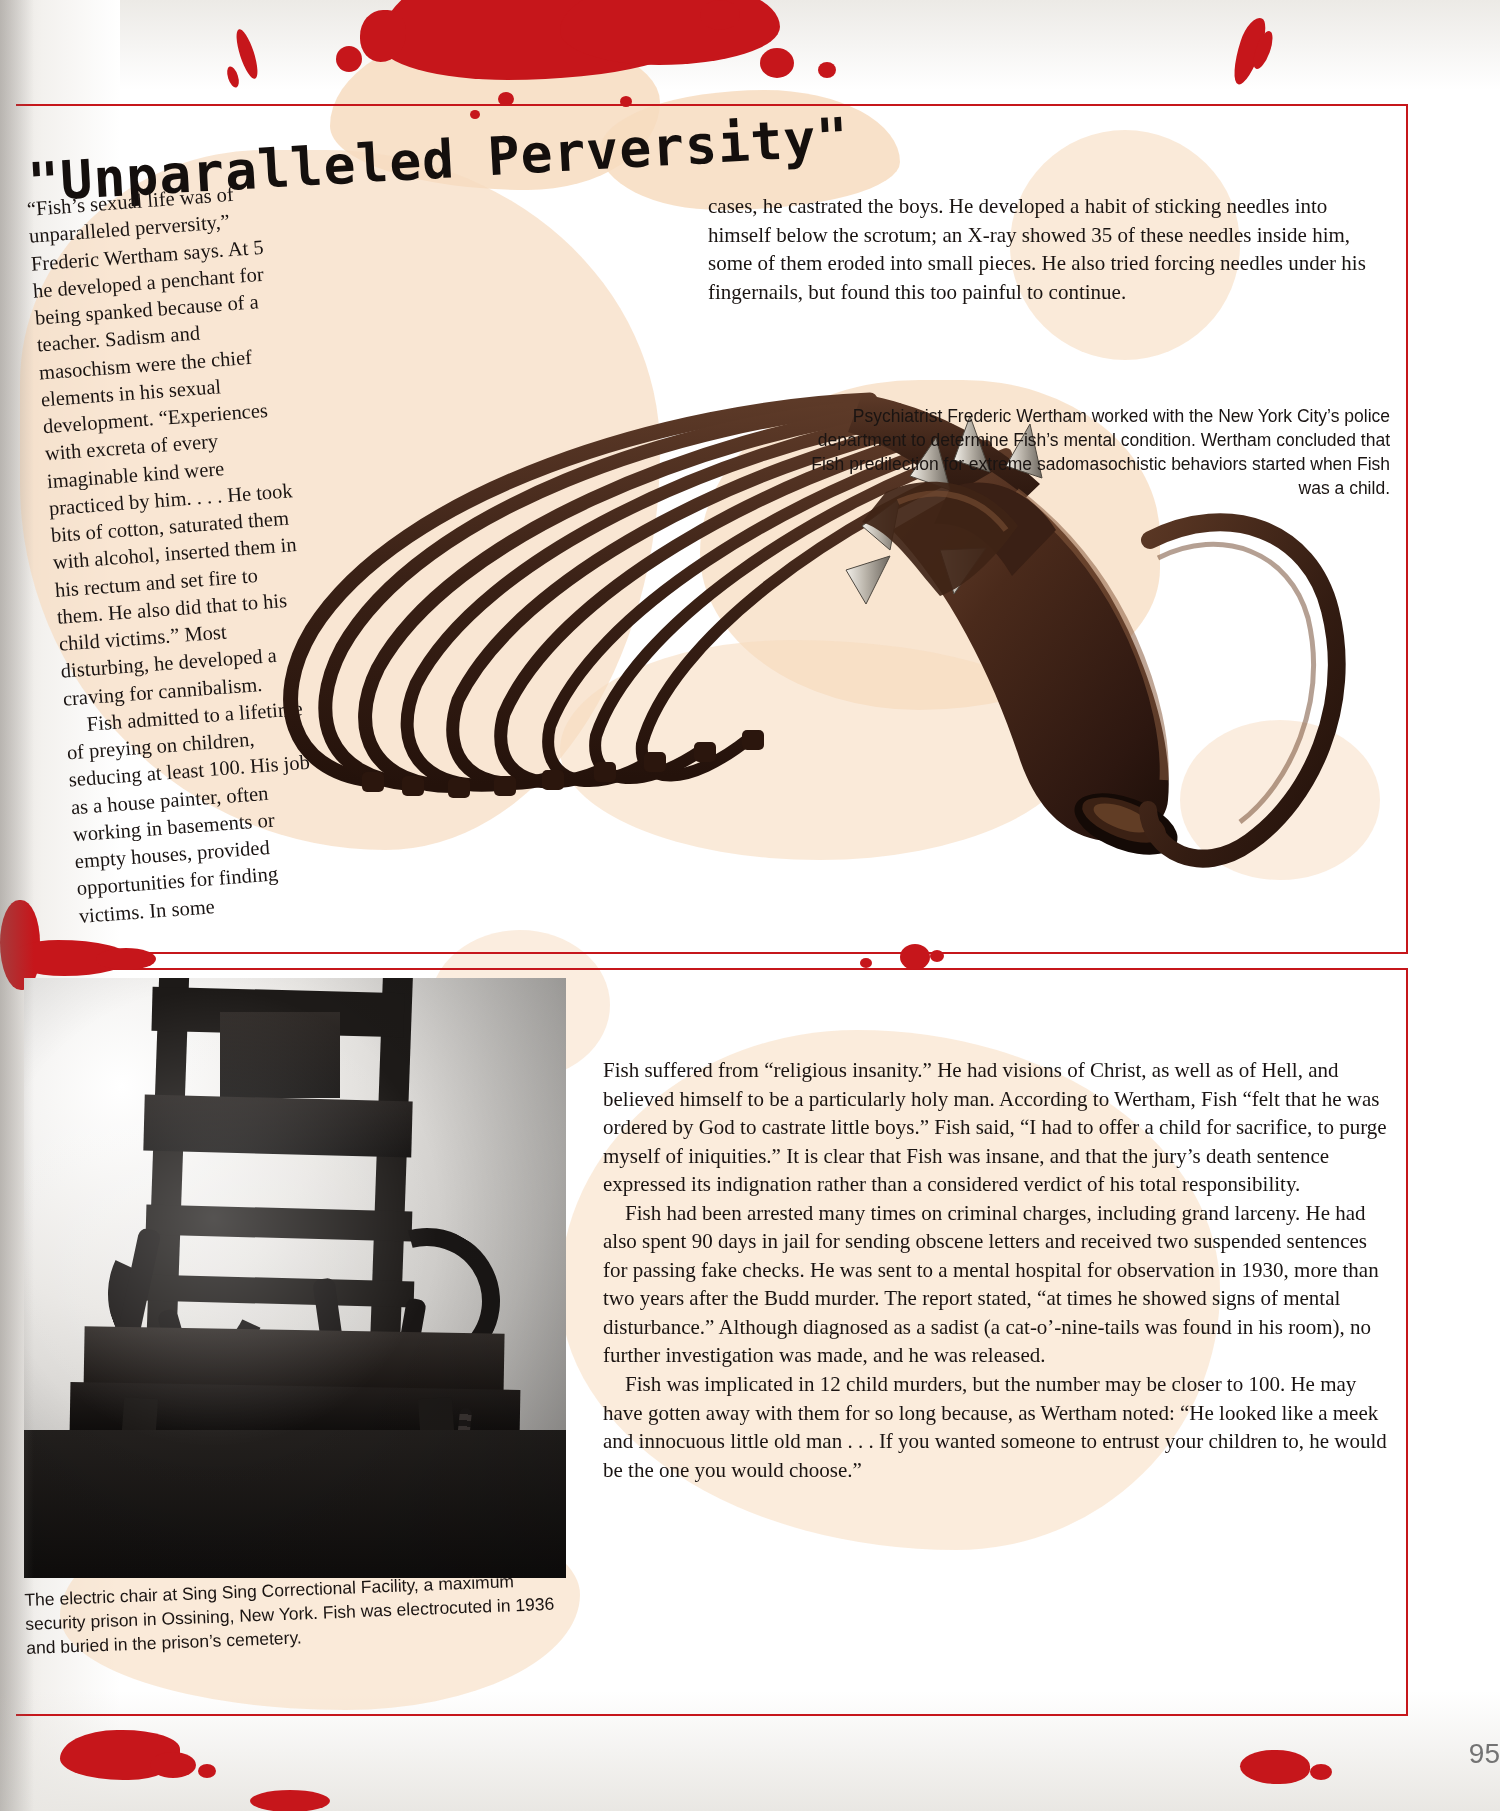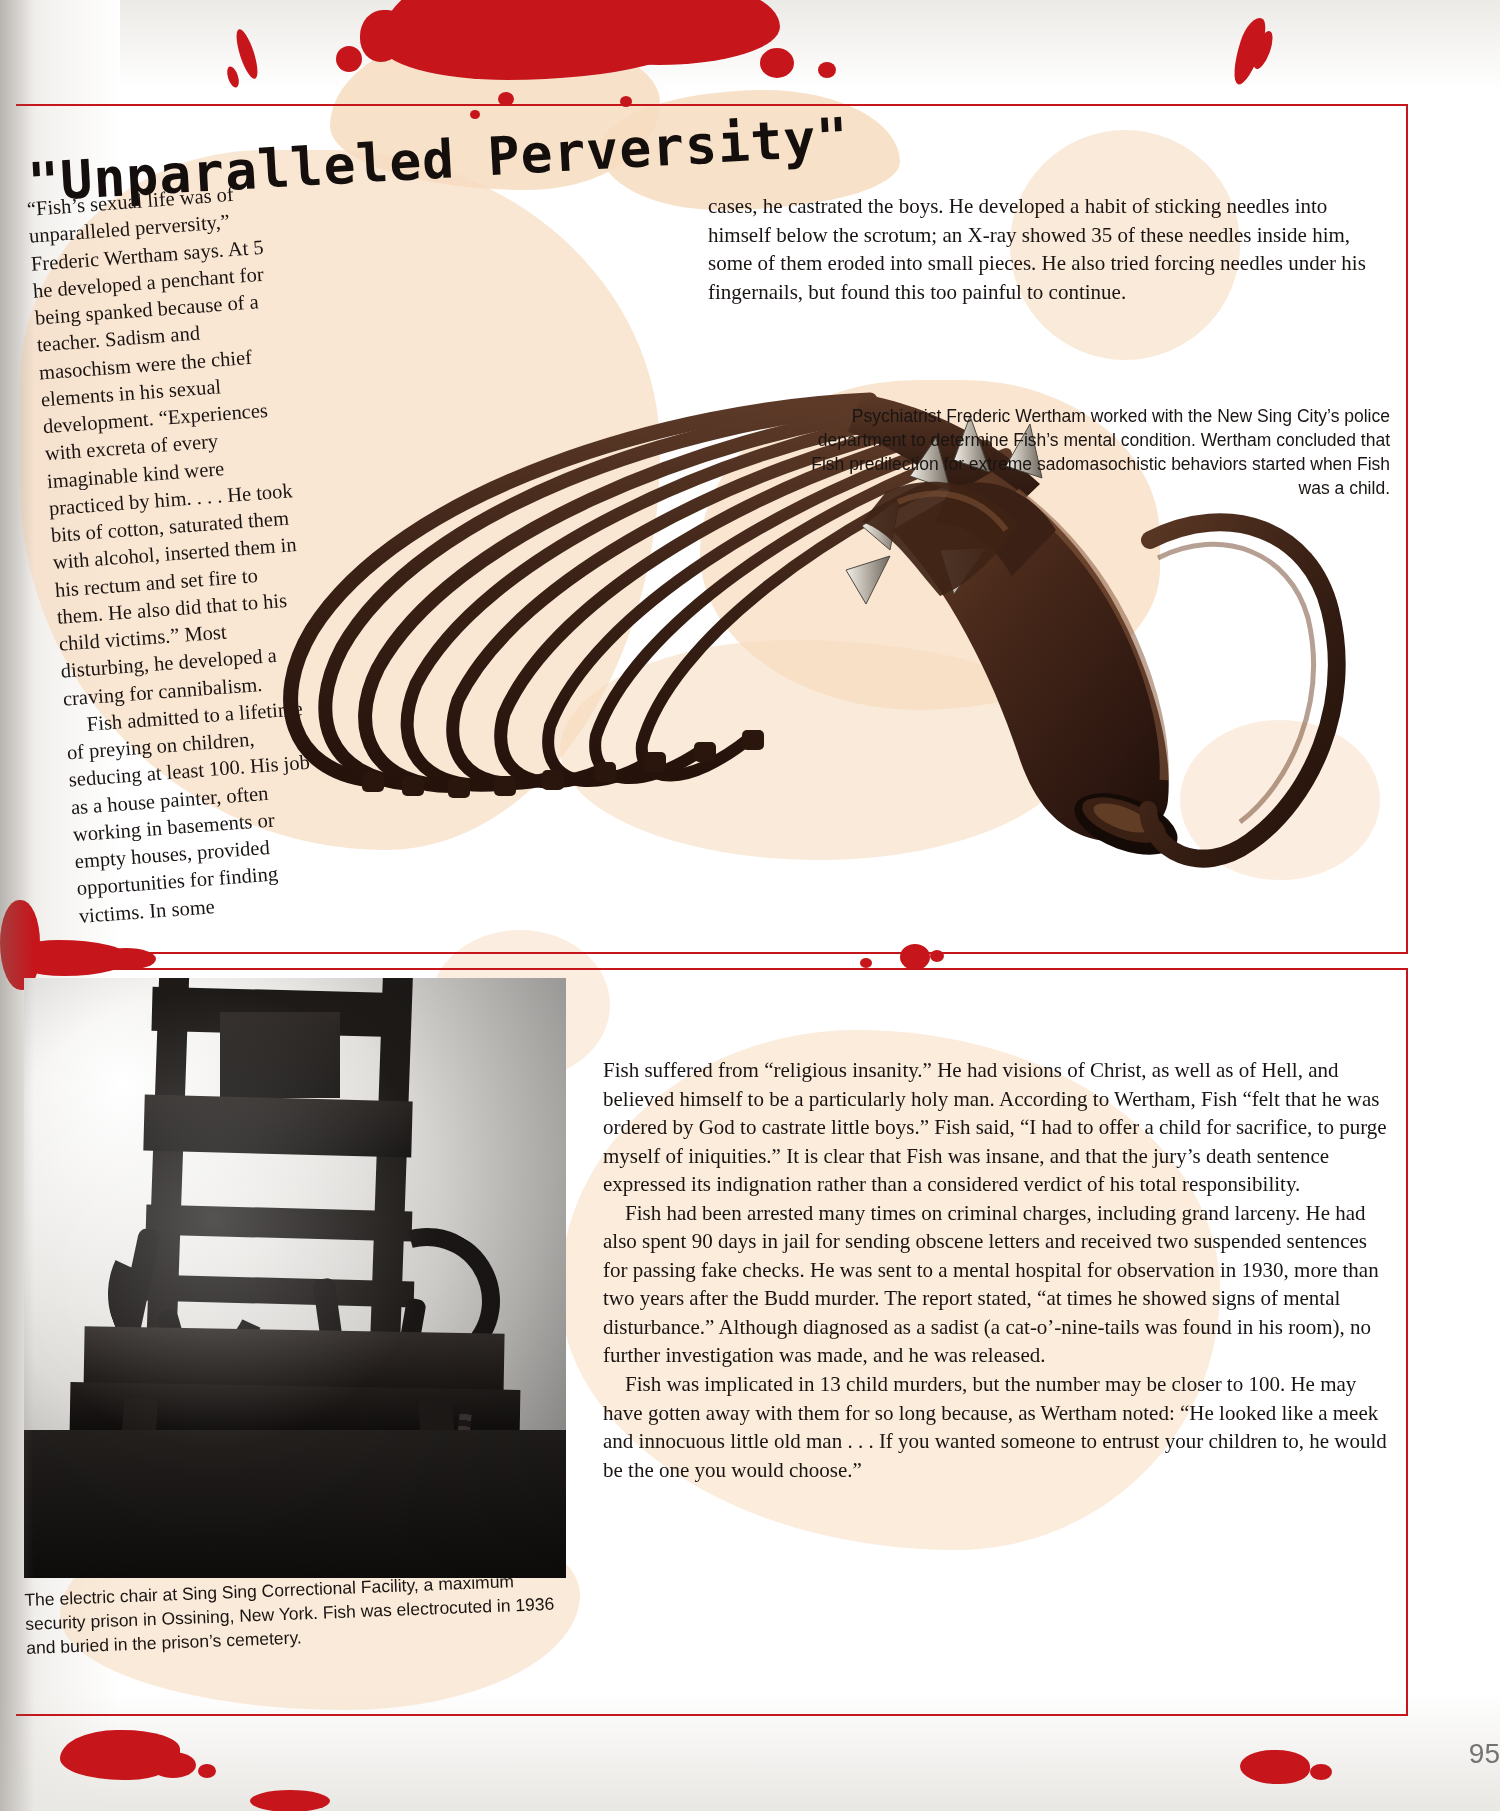--- a/index.html
+++ b/index.html
@@ -420,21 +420,21 @@
       <path d="M636 112 C 684 90 736 104 768 146 C 742 182 716 206 690 216
                C 664 186 642 152 612 142 Z" fill="#3f2416" opacity=".92"></path>
       <path d="M648 122 C 690 104 730 116 756 150" stroke="#7a4f34" stroke-width="6" fill="none" opacity=".6"></path>
 
       <path d="M900 160 C 980 120 1060 150 1080 230 C 1104 326 1060 420 1000 462
                C 950 498 900 470 898 430" fill="none" stroke="url(#loop)" stroke-width="18" stroke-linecap="round"></path>
       <path d="M908 178 C 972 146 1040 172 1058 238 C 1078 322 1040 404 990 442" fill="none" stroke="#6b4227" stroke-width="5" opacity=".5"></path>
     </svg>
   </div>
 
-  <div class="caption" id="cap-wertham">Psychiatrist Frederic Wertham worked with the New Sing City’s police department to determine Fish’s mental condition. Wertham concluded that Fish predilection for extreme sadomasochistic behaviors started when Fish was a child.</div>
+  <div class="caption" id="cap-wertham">Psychiatrist Frederic Wertham worked with the New York City’s police department to determine Fish’s mental condition. Wertham concluded that Fish predilection for extreme sadomasochistic behaviors started when Fish was a child.</div>
 
 
   <div class="chair-photo">
     <div class="ch ch-back-l"></div>
     <div class="ch ch-back-r"></div>
     <div class="ch ch-rail-1"></div>
     <div class="ch ch-headblock"></div>
     <div class="ch ch-rail-2"></div>
     <div class="ch ch-rail-3"></div>
     <div class="ch ch-rail-4"></div>
@@ -451,21 +451,21 @@
     <div class="cable"></div>
     <div class="ch ch-apron"></div>
     <div class="vign"></div>
   </div>
 
   <div class="caption" id="cap-chair">The electric chair at Sing Sing Correctional Facility, a maximum security prison in Ossining, New York. Fish was electrocuted in 1936 and buried in the prison’s cemetery.</div>
 
   <div class="col" id="col-bottom">
     <p>Fish suffered from “religious insanity.” He had visions of Christ, as well as of Hell, and believed himself to be a particularly holy man. According to Wertham, Fish “felt that he was ordered by God to castrate little boys.” Fish said, “I had to offer a child for sacrifice, to purge myself of iniquities.” It is clear that Fish was insane, and that the jury’s death sentence expressed its indignation rather than a considered verdict of his total responsibility.</p>
     <p>Fish had been arrested many times on criminal charges, including grand larceny. He had also spent 90 days in jail for sending obscene letters and received two suspended sentences for passing fake checks. He was sent to a mental hospital for observation in 1930, more than two years after the Budd murder. The report stated, “at times he showed signs of mental distur­bance.” Although diagnosed as a sadist (a cat-o’-nine-tails was found in his room), no further investigation was made, and he was released.</p>
-    <p>Fish was implicated in 13 child murders, but the number may be closer to 100. He may have gotten away with them for so long because, as Wertham noted: “He looked like a meek and innocuous little old man . . . If you wanted someone to entrust your children to, he would be the one you would choose.”</p>
+    <p>Fish was implicated in 12 child murders, but the number may be closer to 100. He may have gotten away with them for so long because, as Wertham noted: “He looked like a meek and innocuous little old man . . . If you wanted someone to entrust your children to, he would be the one you would choose.”</p>
   </div>
 
   <div class="blood r-bot1"></div>
   <div class="blood r-bot2"></div>
   <div class="blood r-bot3"></div>
   <div class="blood r-bot4"></div>
   <div class="blood r-bot5"></div>
   <div class="blood r-bot6"></div>
 
   <div class="folio">95</div>

